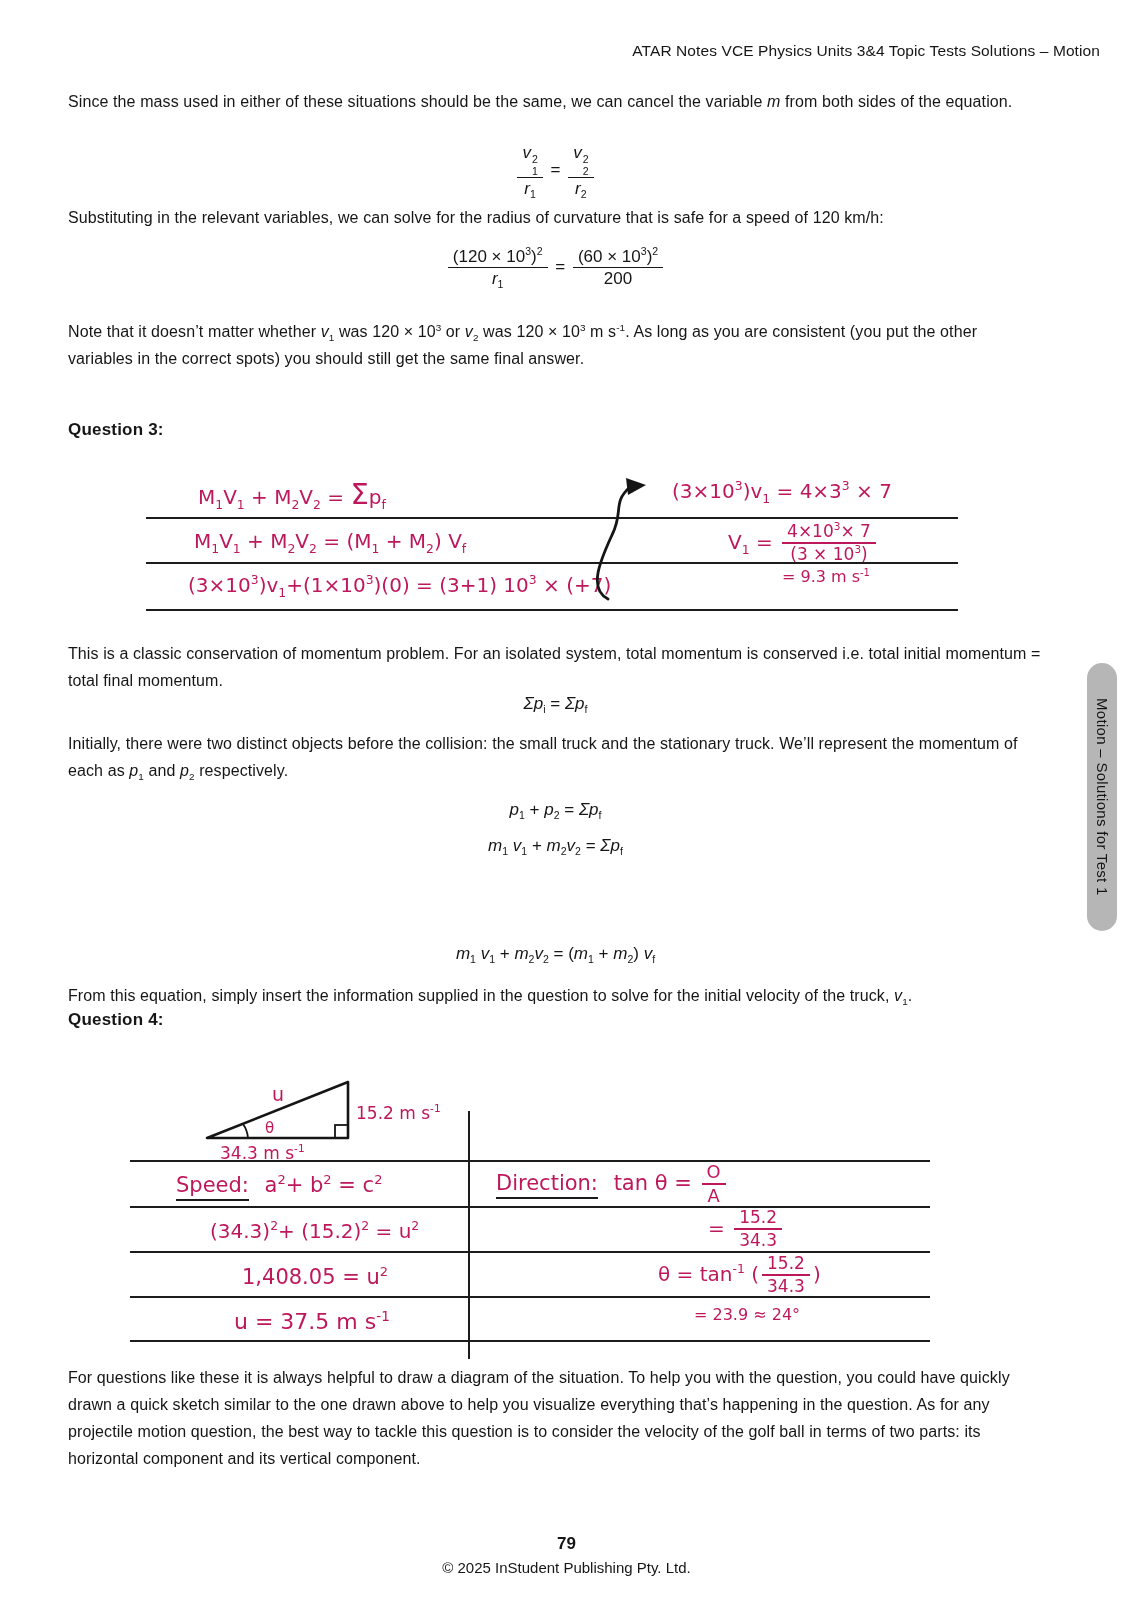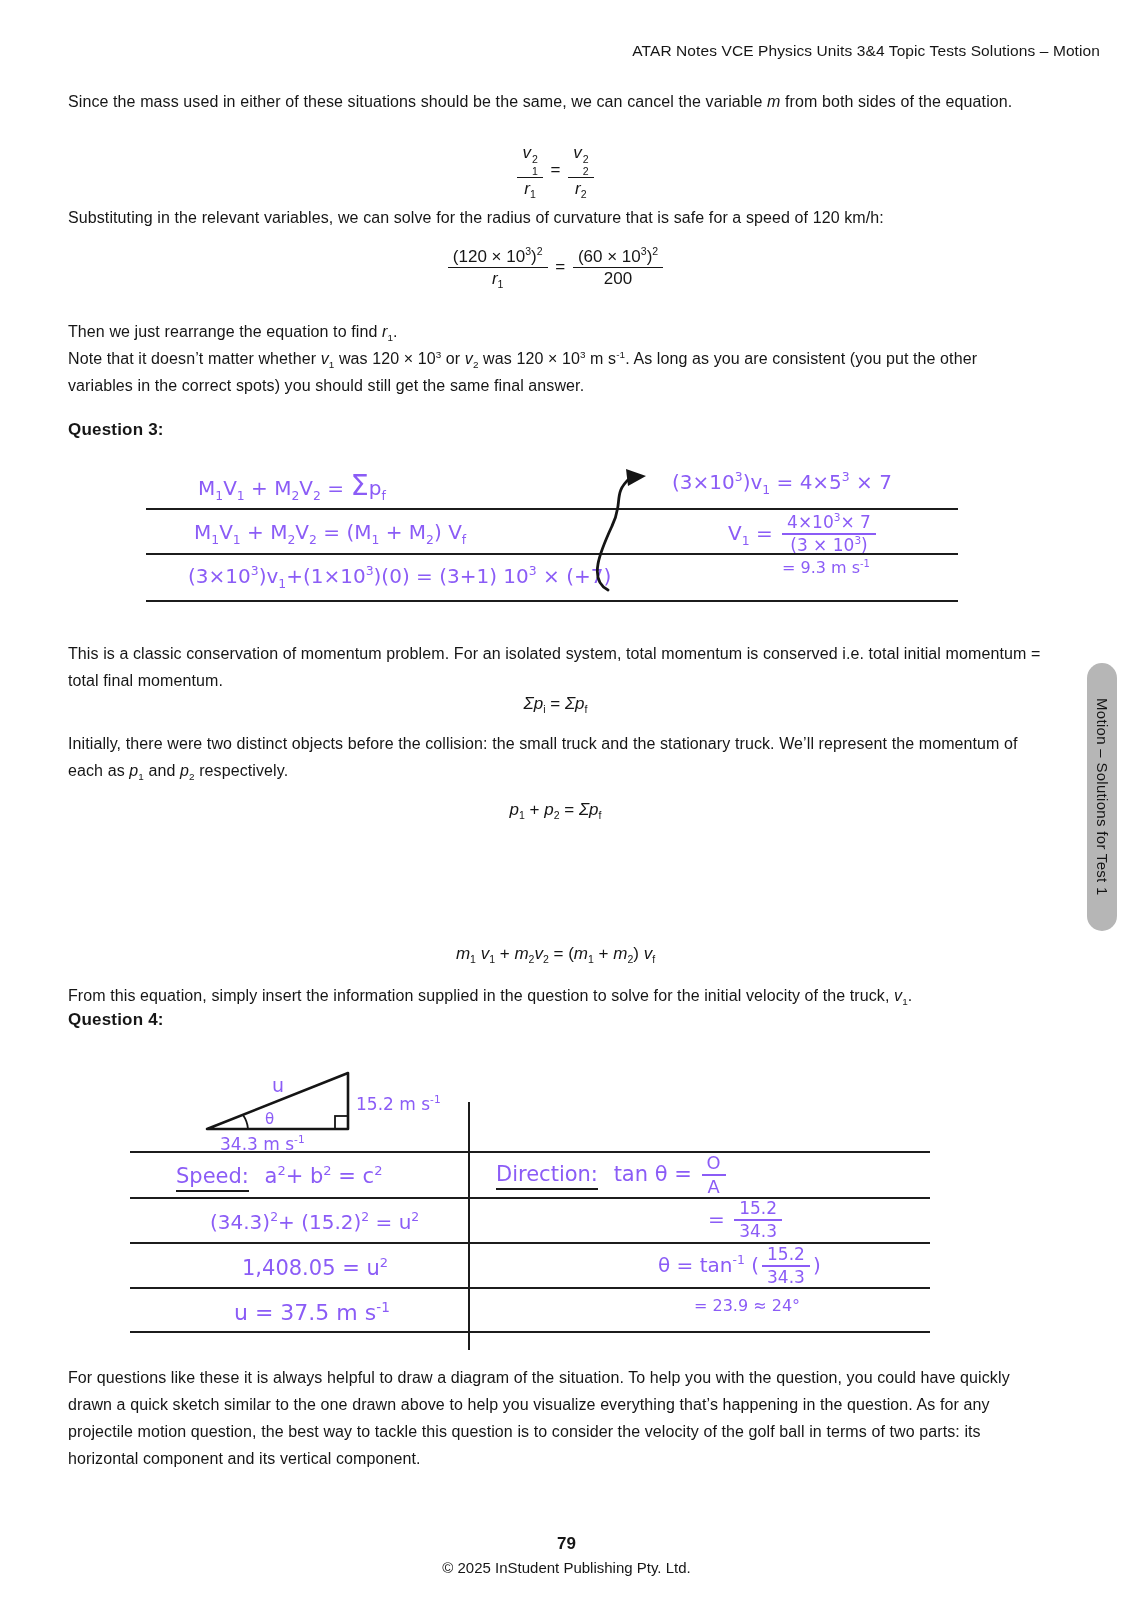--- a/index.html
+++ b/index.html
@@ -14,21 +14,21 @@
   .tk-i {font-style:italic;}
   .tk-big {font-size:1.45em; line-height:0.8;}
   sub, sup {font-size:0.62em; line-height:0;}
   .frac {display:inline-flex; flex-direction:column; align-items:center; vertical-align:middle;
          margin:0 3px; text-align:center; line-height:1.25;}
   .frac .num {border-bottom:1.6px solid currentColor; padding:0 5px; display:block;}
   .frac .den {padding:0 5px; display:block;}
   .tk-ss {display:inline-flex; flex-direction:column; align-items:flex-start; font-size:0.62em;
           line-height:1.15; vertical-align:-0.45em; margin-left:1px;}
   
-  .hw {position:absolute; left:68px; width:975px; font-family:"DejaVu Sans",sans-serif; color:#8b5cf6;}
+  .hw {position:absolute; left:68px; width:975px; font-family:"DejaVu Sans",sans-serif; color:#be185d;margin-top:9px;}
   .q3-hw {top:460px; height:172px;}
   .q4-hw {top:1040px; height:320px;}
   .hw-t {position:absolute; font-size:20px; white-space:nowrap;}
   .hw-big {font-size:16px;}
   .hw .frac {font-size:0.85em;}
   .hw .frac .num {border-bottom-width:2px;}
   .rule {position:absolute; left:78px; width:812px; border-top:2px solid #1c1c1c; height:0;}
   .q4-hw .rule {left:62px; width:800px;}
   .vdivider {position:absolute; width:2px; background:#1c1c1c;}
   .hw svg {position:absolute;}
@@ -68,33 +68,32 @@
 
   <div class="eq" style="top:246px"><span class="frac">
         <span class="num"><span>(120 × 10</span><sup>3</sup><span>)</span><sup>2</sup></span>
         <span class="den"><span class="tk-i">r</span><sub>1</sub></span>
       </span><span> = </span><span class="frac">
         <span class="num"><span>(60 × 10</span><sup>3</sup><span>)</span><sup>2</sup></span>
         <span class="den"><span>200</span></span>
       </span></div>
 
   <div class="para" style="top:318px">
-    <div><span>Then we just rearrange the equation to find </span><span class="tk-i">r</span><sub>1</sub><span>.</span></div>
     <div><span>Note that it doesn’t matter whether </span><span class="tk-i">v</span><sub>1</sub><span> was 120 × 10</span><sup>3</sup><span> or </span><span class="tk-i">v</span><sub>2</sub><span> was 120 × 10</span><sup>3</sup><span> m s</span><sup>-1</sup><span>. As long as you are consistent (you put the other variables in the correct spots) you should still get the same final answer.</span></div>
   </div>
 
   <div class="q-heading" style="top:420px">Question 3:</div>
 
   <div class="hw q3-hw">
     <div class="rule" style="top:48px"></div>
     <div class="rule" style="top:93px"></div>
     <div class="rule" style="top:140px"></div>
 
     <span class="hw-t" style="left:130px; top:14px"><span>M</span><sub>1</sub><span>V</span><sub>1</sub><span> + M</span><sub>2</sub><span>V</span><sub>2</sub><span> = </span><span class="tk-big">Σ</span><span>p</span><sub>f</sub></span>
-    <span class="hw-t" style="left:604px; top:10px"><span>(3×10</span><sup>3</sup><span>)v</span><sub>1</sub><span> = 4×5</span><sup>3</sup><span> × 7</span></span>
+    <span class="hw-t" style="left:604px; top:10px"><span>(3×10</span><sup>3</sup><span>)v</span><sub>1</sub><span> = 4×3</span><sup>3</sup><span> × 7</span></span>
     <span class="hw-t" style="left:126px; top:60px"><span>M</span><sub>1</sub><span>V</span><sub>1</sub><span> + M</span><sub>2</sub><span>V</span><sub>2</sub><span> = (M</span><sub>1</sub><span> + M</span><sub>2</sub><span>) V</span><sub>f</sub></span>
     <span class="hw-t" style="left:660px; top:52px"><span>V</span><sub>1</sub><span> = </span><span class="frac">
           <span class="num"><span>4×10</span><sup>3</sup><span>× 7</span></span>
           <span class="den"><span>(3 × 10</span><sup>3</sup><span>)</span></span>
         </span></span>
     <span class="hw-t" style="left:120px; top:104px"><span>(3×10</span><sup>3</sup><span>)v</span><sub>1</sub><span>+(1×10</span><sup>3</sup><span>)(0) = (3+1) 10</span><sup>3</sup><span> × (+7)</span></span>
     <span class="hw-t hw-big" style="left:714px; top:98px"><span>= 9.3 m s</span><sup>-1</sup></span>
 
     <svg style="left:520px; top:6px" width="96" height="132" viewBox="0 0 96 132">
       <path d="M 20,124 C 0,114 12,86 24,60 C 36,36 24,28 42,12" fill="none" stroke="#151515" stroke-width="2.8" stroke-linecap="round"></path>
@@ -102,20 +101,21 @@
     </svg>
   </div>
 
   <div class="para" style="top:640px"><span>This is a classic conservation of momentum problem.  For an isolated system, total momentum is conserved i.e.  total initial momentum = total final momentum.</span></div>
 
   <div class="eq" style="top:694px"><span class="tk-i">Σp</span><sub>i</sub><span> = </span><span class="tk-i">Σp</span><sub>f</sub></div>
 
   <div class="para" style="top:730px"><span>Initially, there were two distinct objects before the collision:  the small truck and the stationary truck.  We’ll represent the momentum of each as </span><span class="tk-i">p</span><sub>1</sub><span> and </span><span class="tk-i">p</span><sub>2</sub><span> respectively.</span></div>
 
   <div class="eq" style="top:800px"><span class="tk-i">p</span><sub>1</sub><span> + </span><span class="tk-i">p</span><sub>2</sub><span> = </span><span class="tk-i">Σp</span><sub>f</sub></div>
+  <div class="eq" style="top:836px"><span class="tk-i">m</span><sub>1</sub><span> </span><span class="tk-i">v</span><sub>1</sub><span> + </span><span class="tk-i">m</span><sub>2</sub><span class="tk-i">v</span><sub>2</sub><span> = </span><span class="tk-i">Σp</span><sub>f</sub></div>
 
 
   <div class="eq" style="top:944px"><span class="tk-i">m</span><sub>1</sub><span> </span><span class="tk-i">v</span><sub>1</sub><span> + </span><span class="tk-i">m</span><sub>2</sub><span class="tk-i">v</span><sub>2</sub><span> = (</span><span class="tk-i">m</span><sub>1</sub><span> + </span><span class="tk-i">m</span><sub>2</sub><span>) </span><span class="tk-i">v</span><sub>f</sub></div>
 
   <div class="para" style="top:982px"><span>From this equation, simply insert the information supplied in the question to solve for the initial velocity of the truck, </span><span class="tk-i">v</span><sub>1</sub><span>.</span></div>
 
   <div class="q-heading" style="top:1010px">Question 4:</div>
 
   <div class="hw q4-hw">
     <svg style="left:135px; top:30px" width="152" height="64" viewBox="0 0 152 64">

